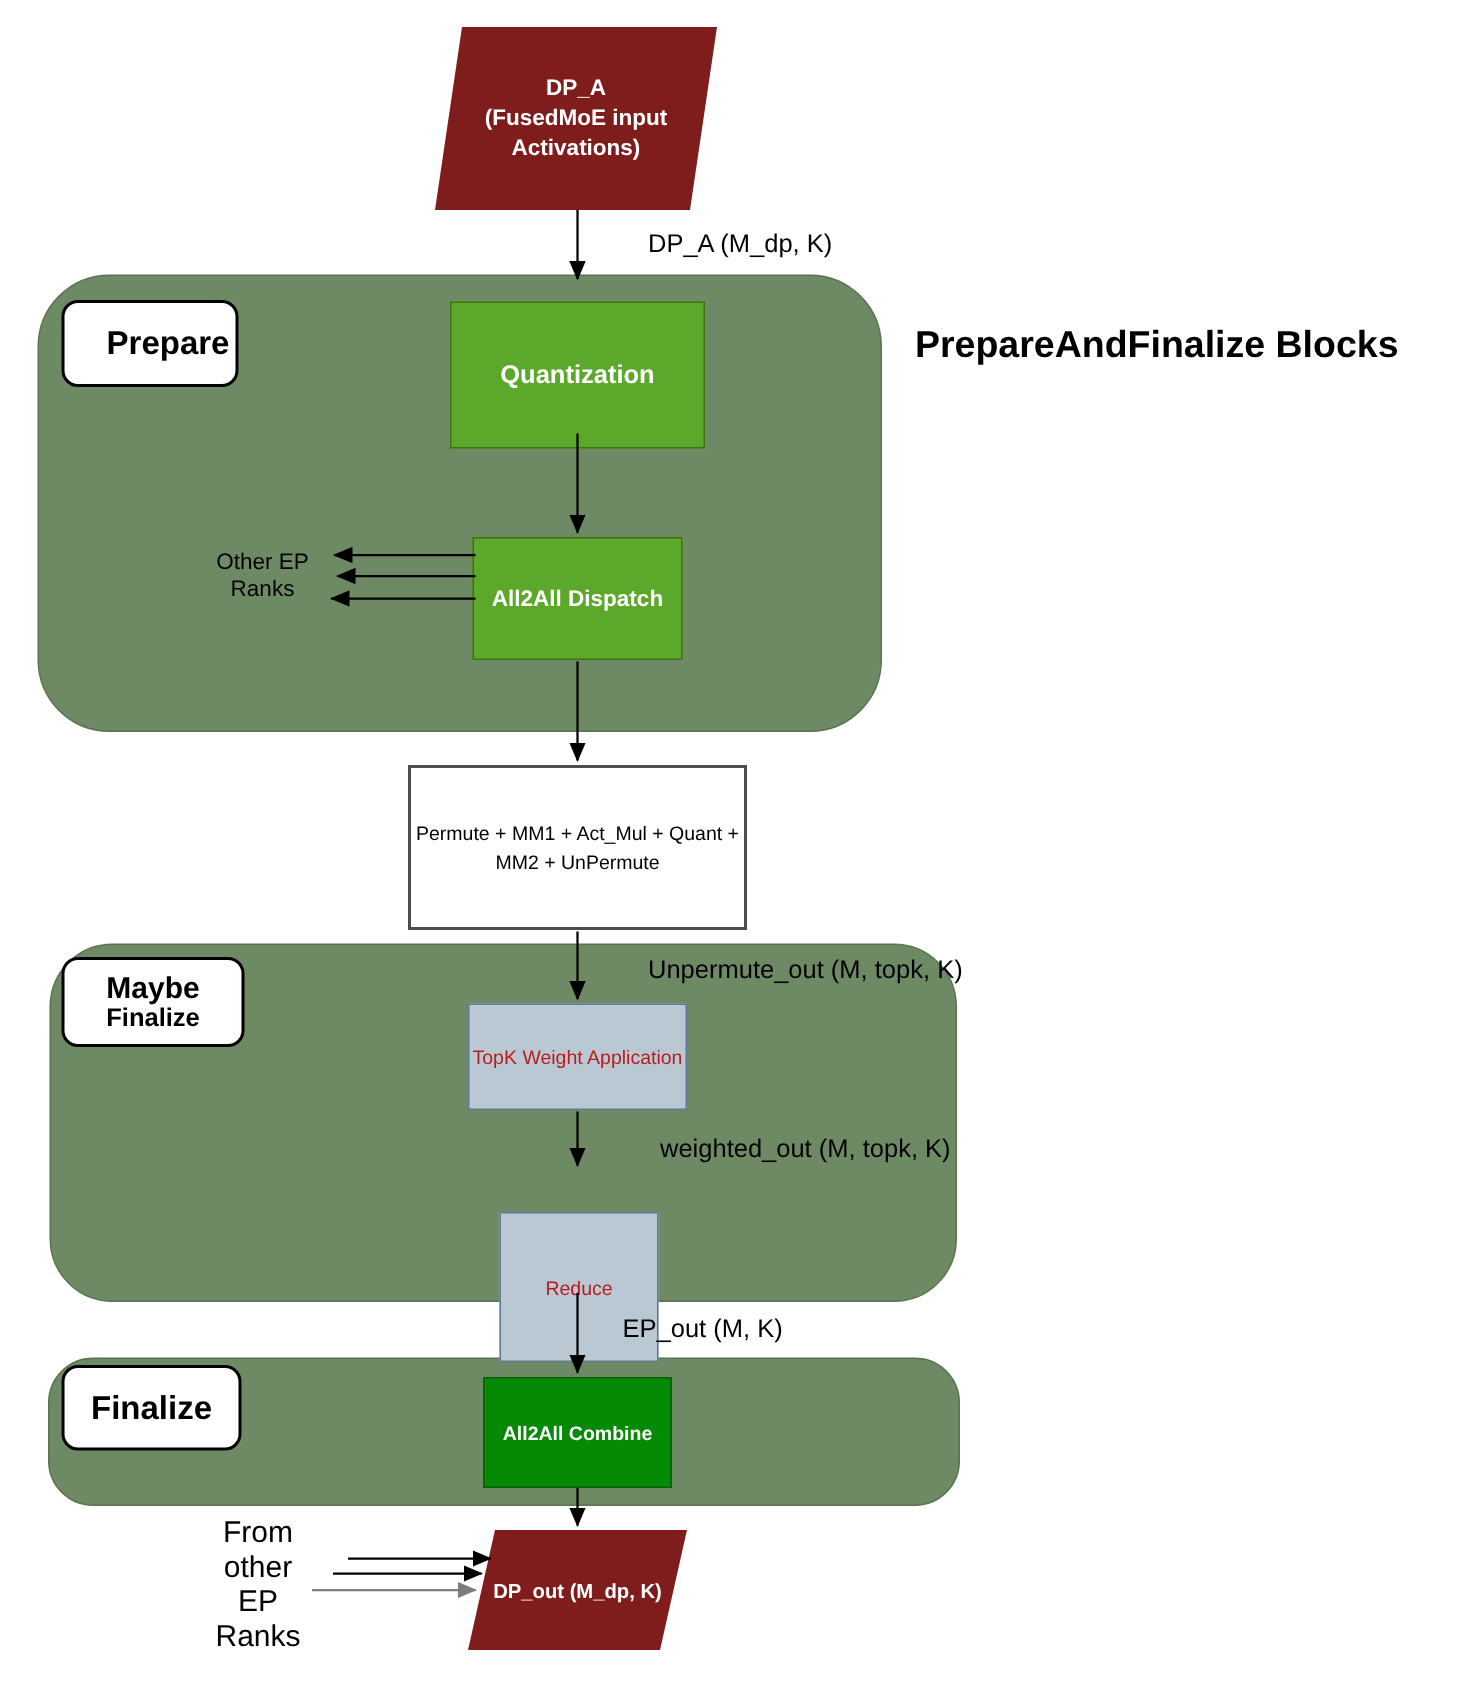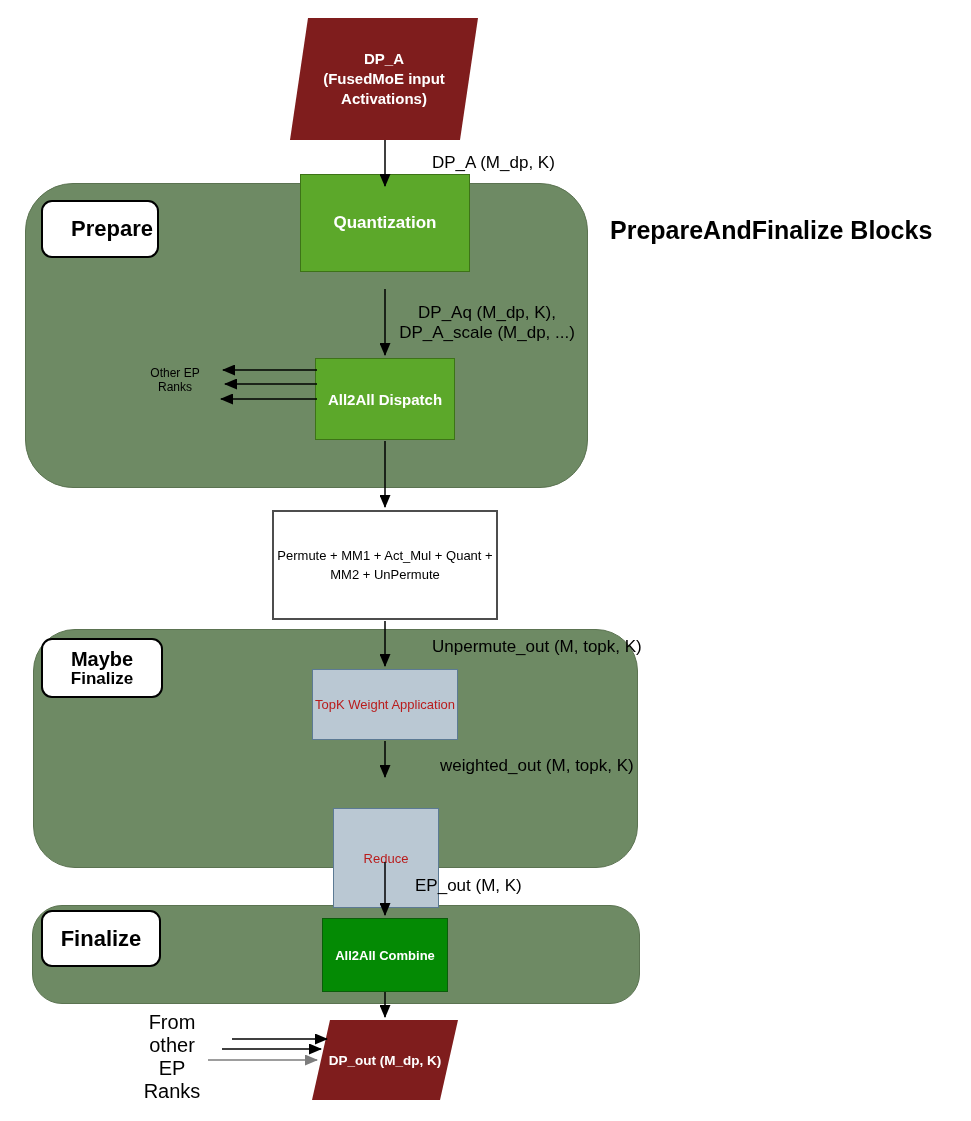--- a/index.html
+++ b/index.html
@@ -42,21 +42,21 @@
     <span>Finalize</span>
   </div>
 
   <div class="para" style="left:290px;top:18px;width:188px;height:122px;font-size:15px;line-height:1.35;
               clip-path:polygon(18px 0, 100% 0, calc(100% - 18px) 100%, 0 100%);">
     <span>DP_A
 (FusedMoE input
 Activations)</span>
   </div>
 
-  <div class="box green-box" style="left:300px;top:174px;width:170px;height:98px;font-size:17px;">
+  <div class="box green-box" style="left:300px;top:201px;width:170px;height:98px;font-size:17px;">
     <span>Quantization</span>
   </div>
 
   <div class="box green-box" style="left:315px;top:358px;width:140px;height:82px;font-size:15px;">
     <span>All2All Dispatch</span>
   </div>
 
   <div class="box white-box" style="left:272px;top:510px;width:226px;height:110px;font-size:13px;line-height:1.5;">
     <span>Permute + MM1 + Act_Mul + Quant +
 MM2 + UnPermute</span>
@@ -73,26 +73,24 @@
   <div class="box dark-green-box" style="left:322px;top:918px;width:126px;height:74px;font-size:13px;">
     <span>All2All Combine</span>
   </div>
 
   <div class="para" style="left:312px;top:1020px;width:146px;height:80px;font-size:13.5px;
               clip-path:polygon(18px 0, 100% 0, calc(100% - 18px) 100%, 0 100%);">
     <span>DP_out (M_dp, K)</span>
   </div>
 
   <div class="label" style="left:432px;top:153px;font-size:17px;">DP_A (M_dp, K)</div>
-  <div class="label" style="left:398px;top:303px;width:178px;font-size:17px;text-align:center;line-height:1.18;">DP_Aq (M_dp, K),
-DP_A_scale (M_dp, ...)</div>
   <div class="label" style="left:432px;top:637px;font-size:17px;">Unpermute_out (M, topk, K)</div>
   <div class="label" style="left:440px;top:756px;font-size:17px;">weighted_out (M, topk, K)</div>
   <div class="label" style="left:415px;top:876px;font-size:17px;">EP_out (M, K)</div>
-  <div class="label" style="left:135px;top:366px;width:80px;font-size:12px;text-align:center;line-height:1.2;">Other EP
+  <div class="label" style="left:135px;top:366px;width:80px;font-size:15px;text-align:center;line-height:1.2;">Other EP
 Ranks</div>
   <div class="label" style="left:140px;top:1011px;width:64px;font-size:20px;text-align:center;line-height:1.15;">From
 other
 EP
 Ranks</div>
 
   <div class="title" style="left:610px;top:216px;width:350px;font-size:25px;">PrepareAndFinalize Blocks</div>
 
   <svg class="arrow-layer" width="971" height="1121" viewBox="0 0 971 1121">
     <defs>

